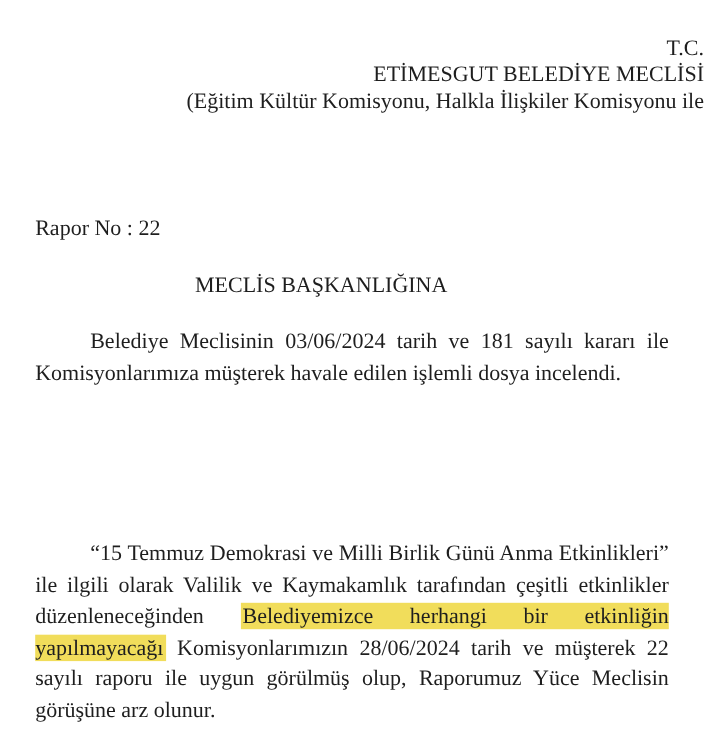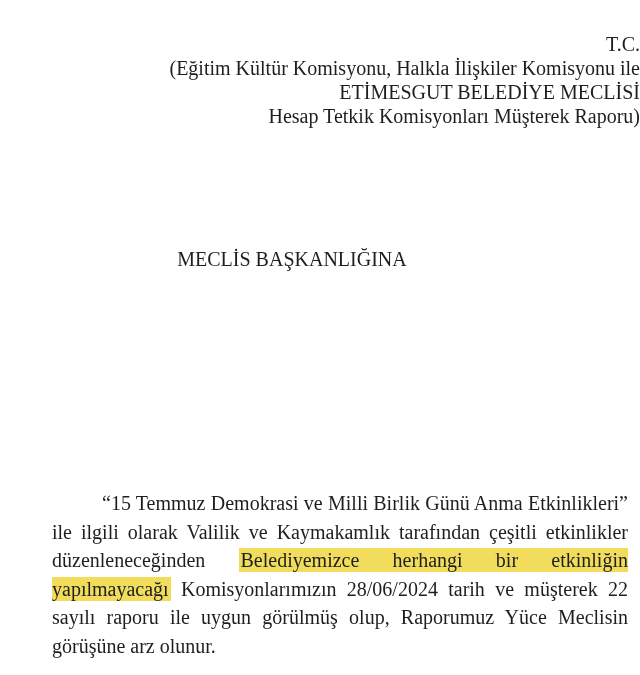--- a/index.html
+++ b/index.html
@@ -22,36 +22,37 @@
     position: absolute; left: 0; width: 584px; top: 247px;
     text-align: center; font-size: 20px; line-height: 24px;
   }
   .para {
     position: absolute; left: 32px; width: 576px;
     font-size: 20px; line-height: 28.5px;
     text-align: justify; text-indent: 50px;
   }
   .p1 { top: 296px; }
   .p2 { top: 407px; }
-  .p3 { top: 489px; margin-left: 20px; }
+  .p3 { top: 489px; }
   .hl {
     background: #f1dd5b;
     padding: 1px 2px;
   }
 </style>
 </head>
 <body>
 
 <div class="page">
   <div class="header">
     <div>T.C.</div>
+    <div>ETİMESGUT BELEDİYE MECLİSİ</div>
     <div>(Eğitim Kültür Komisyonu, Halkla İlişkiler Komisyonu ile</div>
-    <div>ETİMESGUT BELEDİYE MECLİSİ</div>
-    <div>Hesap Tetkik Komisyonları Müşterek Raporu)</div>
   </div>
 
+  <div class="report-no">Rapor No : 22</div>
 
   <div class="addressee">MECLİS BAŞKANLIĞINA</div>
 
+  <div class="para p1">Belediye Meclisinin 03/06/2024 tarih ve 181 sayılı kararı ile Komisyonlarımıza müşterek havale edilen işlemli dosya incelendi.</div>
 
 
   <div class="para p3"><span>“15 Temmuz Demokrasi ve Milli Birlik Günü Anma Etkinlikleri” ile ilgili olarak Valilik ve Kaymakamlık tarafından çeşitli etkinlikler düzenleneceğinden </span><span class="hl">Belediyemizce herhangi bir etkinliğin yapılmayacağı</span><span> Komisyonlarımızın 28/06/2024 tarih ve müşterek 22 sayılı raporu ile uygun görülmüş olup, Raporumuz Yüce Meclisin görüşüne arz olunur.</span></div>
 </div>
 
 </body></html>

